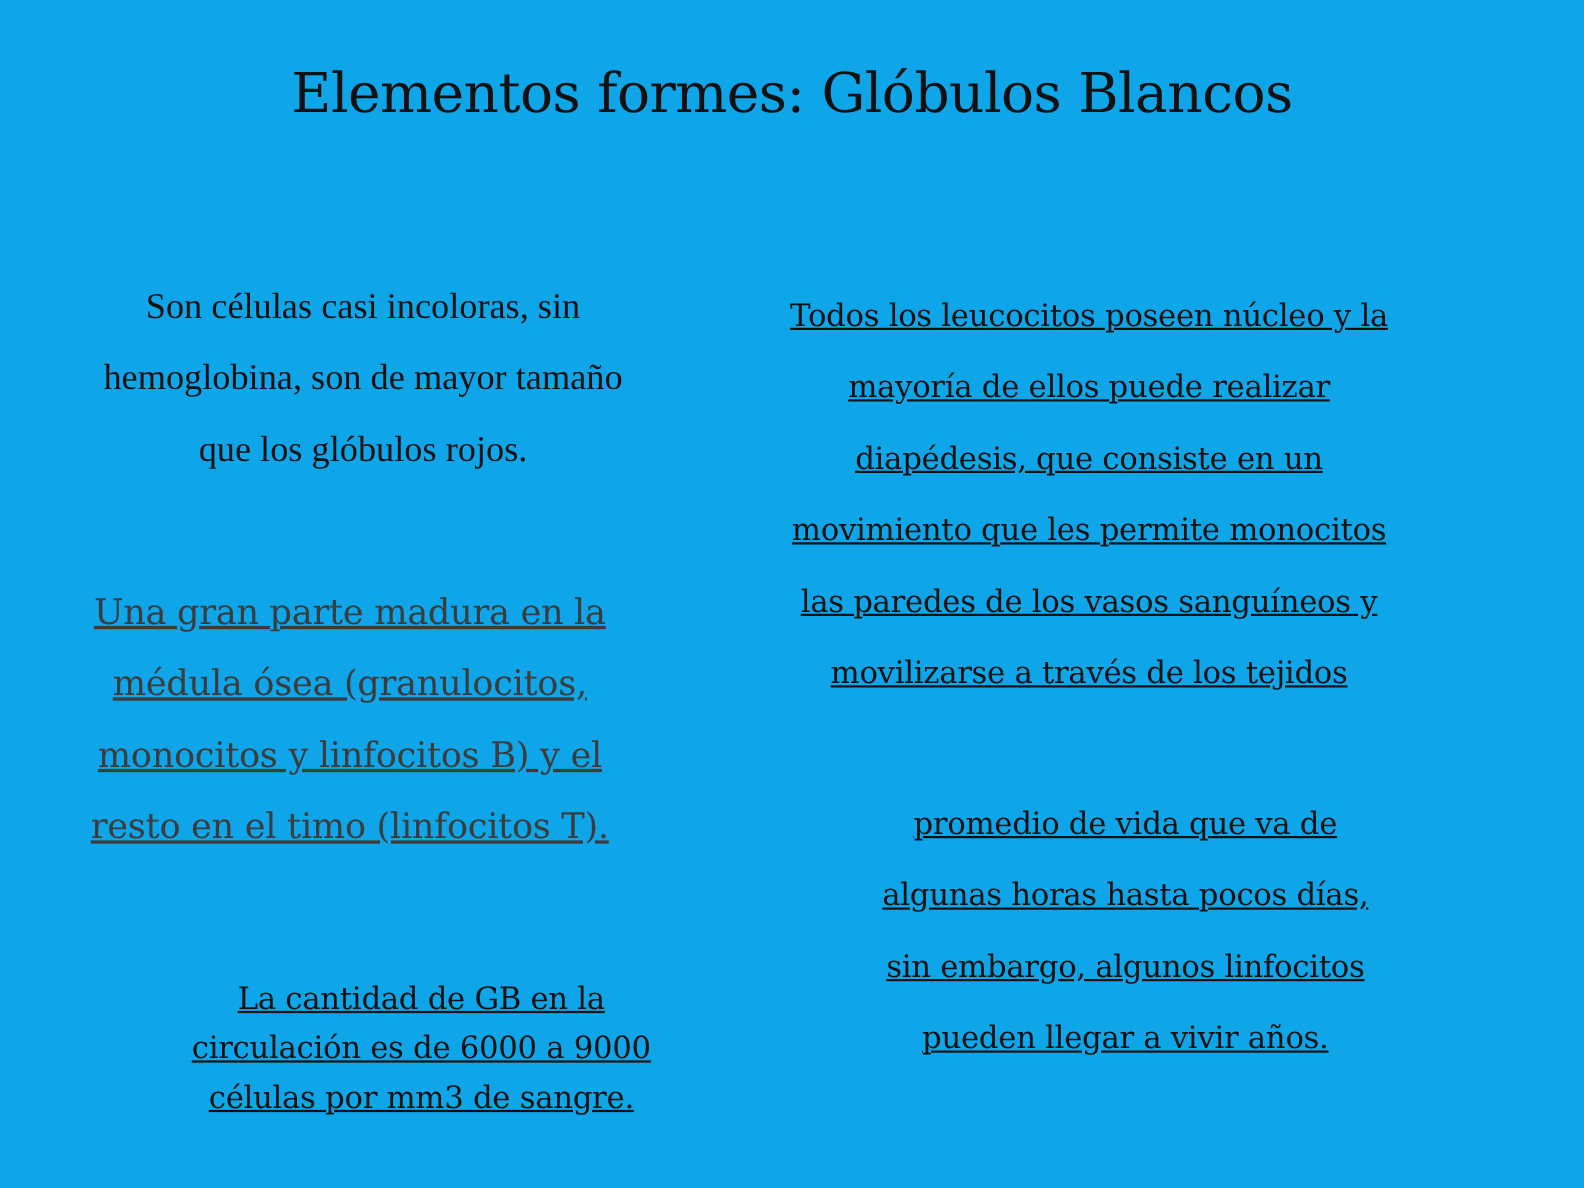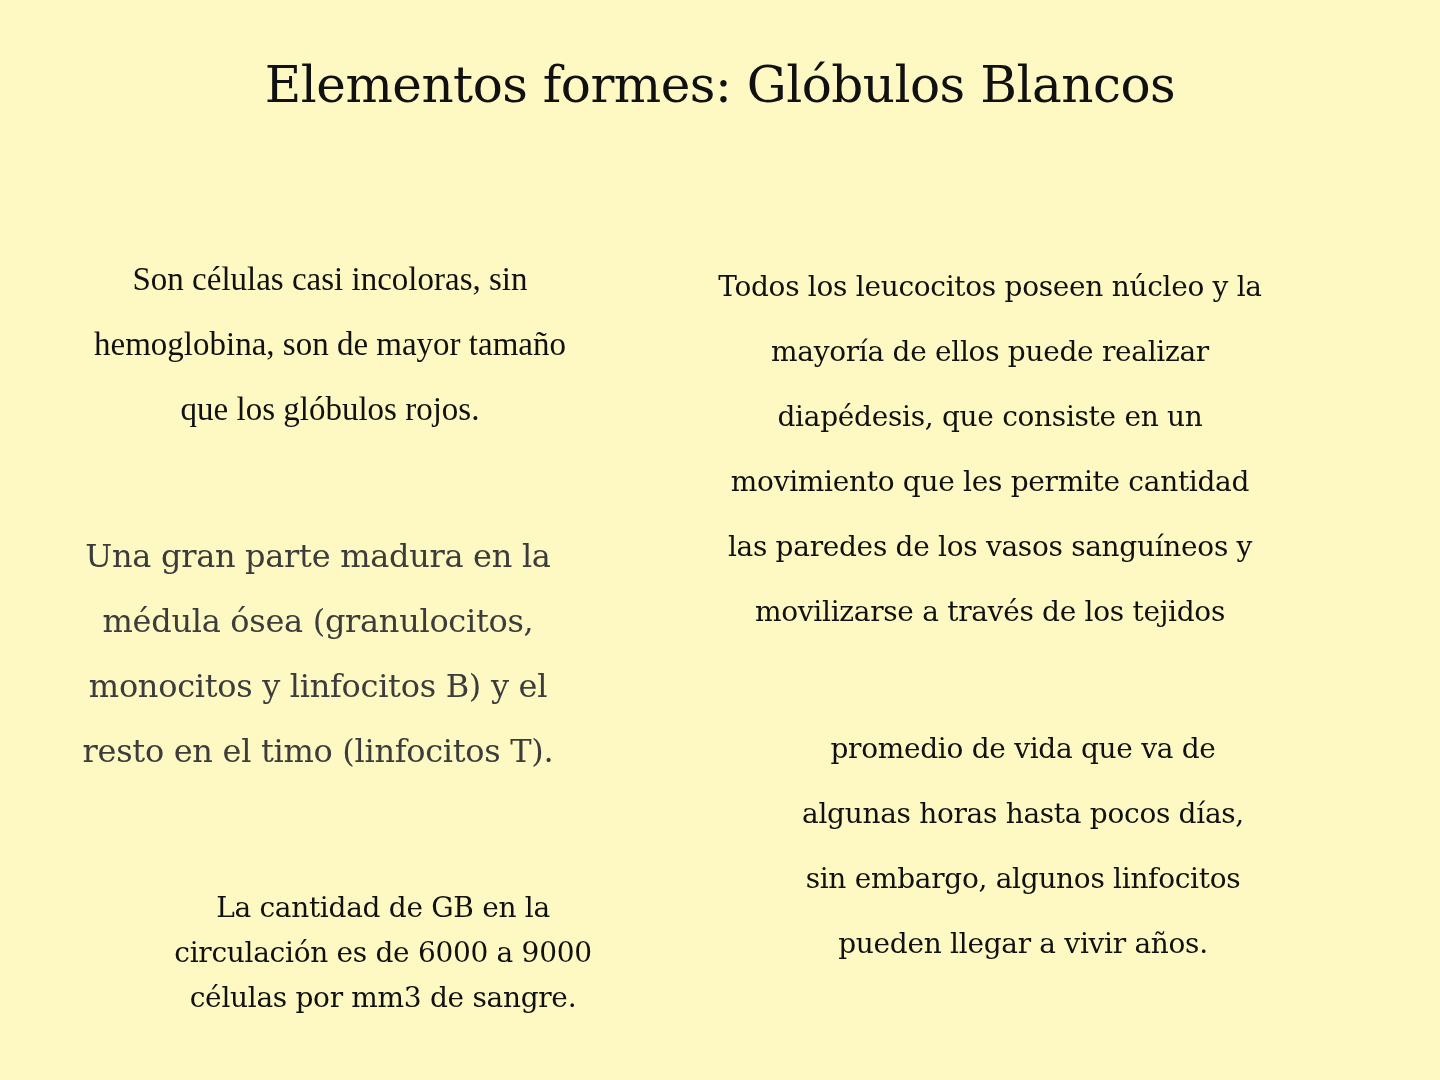--- a/index.html
+++ b/index.html
@@ -10,21 +10,21 @@
     body {
       width: 1440px;
       height: 1080px;
       position: relative;
       overflow: hidden;
     }
     .slide {
       position: absolute;
       left: 0; top: 0;
       width: 1440px; height: 1080px;
-      background: #fef9c3;
+      background: #0ea5e9;
     }
     .title {
       position: absolute;
       left: 0;
       top: 50px;
       width: 1440px;
       text-align: center;
       font-family: "DejaVu Serif", serif;
       font-size: 50px;
       line-height: 70px;
@@ -40,20 +40,21 @@
     }
     .line {
       display: block;
       white-space: nowrap;
     }
     .times {
       font-family: Liberation Serif, serif;
     }
     .school {
       font-family: "DejaVu Serif", serif;
+      text-decoration: underline;
     }
     #b1 {
       left: 60px;
       width: 540px;
       top: 247px;
       font-size: 33px;
       line-height: 65px;
       color: #111111;
     }
     #b2 {
@@ -116,21 +117,21 @@
   <div id="b3" class="block school">
     <span class="line">La cantidad de GB en la</span>
     <span class="line">circulación es de 6000 a 9000</span>
     <span class="line">células por mm3 de sangre.</span>
   </div>
 
   <div id="b4" class="block school">
     <span class="line">Todos los leucocitos poseen núcleo y la</span>
     <span class="line">mayoría de ellos puede realizar</span>
     <span class="line">diapédesis, que consiste en un</span>
-    <span class="line">movimiento que les permite cantidad</span>
+    <span class="line">movimiento que les permite monocitos</span>
     <span class="line">las paredes de los vasos sanguíneos y</span>
     <span class="line">movilizarse a través de los tejidos</span>
   </div>
 
   <div id="b5" class="block school">
     <span class="line">promedio de vida que va de</span>
     <span class="line">algunas horas hasta pocos días,</span>
     <span class="line">sin embargo, algunos linfocitos</span>
     <span class="line">pueden llegar a vivir años.</span>
   </div>

